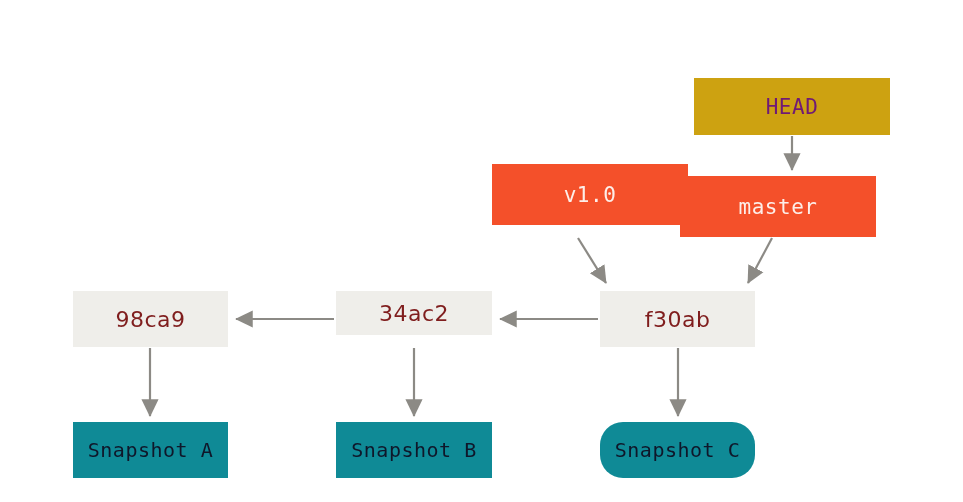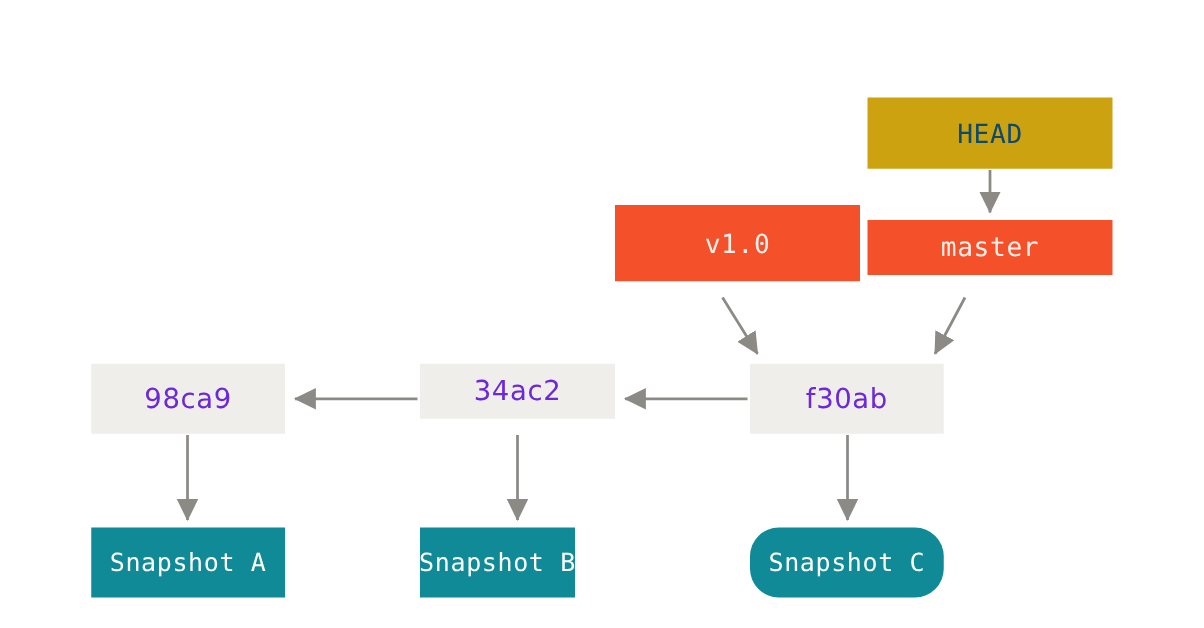--- a/index.html
+++ b/index.html
@@ -24,39 +24,39 @@
     display: flex;
     align-items: center;
     justify-content: center;
     box-sizing: border-box;
     text-align: center;
     white-space: pre;
     letter-spacing: 0.5px;
   }
   .node-head {
     background: #cda211;
-    color: #0c4a6e;
+    color: #701a75;
     font-family: "DejaVu Sans Mono", "Liberation Mono", monospace;
     font-size: 21px;
   }
   .node-ref {
     background: #f4502a;
     color: #fdeee9;
     font-family: "DejaVu Sans Mono", "Liberation Mono", monospace;
     font-size: 21px;
   }
   .node-commit {
     background: #efeeea;
-    color: #6d28d9;
+    color: #7f1d1d;
     font-family: "DejaVu Sans", "Liberation Sans", sans-serif;
     font-size: 22px;
   }
   .node-snapshot {
     background: #0f8a96;
-    color: #ffffff;
+    color: #0f172a;
     font-family: "DejaVu Sans Mono", "Liberation Mono", monospace;
     font-size: 20px;
   }
   #edges {
     position: absolute;
     left: 0;
     top: 0;
     width: 963px;
     height: 502px;
     pointer-events: none;
@@ -88,27 +88,27 @@
 
     <line x1="414" y1="348" x2="414" y2="416" stroke="#8c8a85" stroke-width="2.2" marker-end="url(#arrowhead)"></line>
 
     <line x1="678" y1="348" x2="678" y2="416" stroke="#8c8a85" stroke-width="2.2" marker-end="url(#arrowhead)"></line>
   </svg>
 
   <div class="node node-head" style="left: 694px; top: 78px; width: 196px; height: 57px;">HEAD</div>
 
   <div class="node node-ref" style="left: 492px; top: 164px; width: 196px; height: 61px;">v1.0</div>
 
-  <div class="node node-ref" style="left: 694px; top: 176px; width: 196px; height: 44px;">master</div>
+  <div class="node node-ref" style="left: 680px; top: 176px; width: 196px; height: 61px;">master</div>
 
   <div class="node node-commit" style="left: 73px; top: 291px; width: 155px; height: 56px;">98ca9</div>
 
   <div class="node node-commit" style="left: 336px; top: 291px; width: 156px; height: 44px;">34ac2</div>
 
   <div class="node node-commit" style="left: 600px; top: 291px; width: 155px; height: 56px; text-align: center;">f30ab</div>
 
   <div class="node node-snapshot" style="left: 73px; top: 422px; width: 155px; height: 56px;">Snapshot A</div>
 
-  <div class="node node-snapshot" style="left: 336px; top: 422px; width: 124px; height: 56px;">Snapshot B</div>
+  <div class="node node-snapshot" style="left: 336px; top: 422px; width: 156px; height: 56px;">Snapshot B</div>
 
   <div class="node node-snapshot" style="left: 600px; top: 422px; width: 155px; height: 56px; border-radius: 23px;">Snapshot C</div>
 
 </div>
 
 </body></html>

